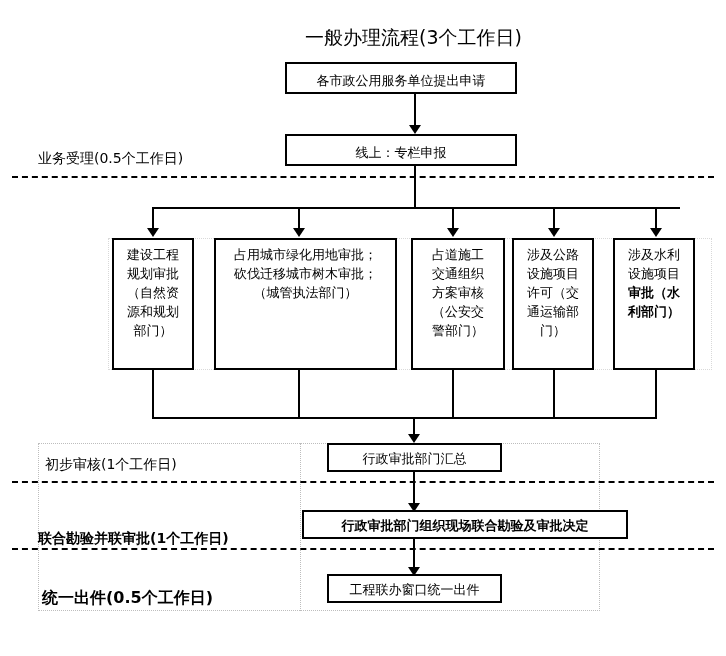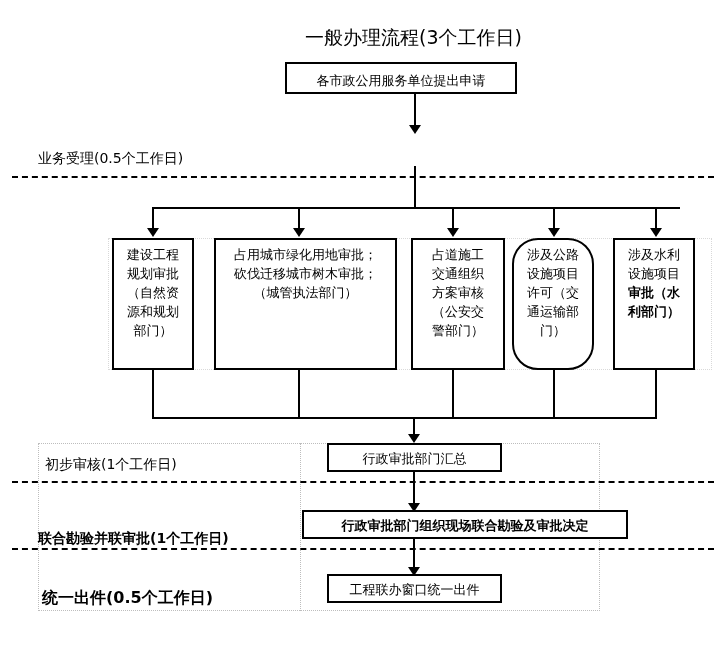--- a/index.html
+++ b/index.html
@@ -107,20 +107,23 @@
 
   <div class="dot-rect" style="left:108px; top:238px; width:604px; height:132px; border-color:#d9d9d9;"></div>
 
   <div class="box" style="left:285px; top:62px; width:232px; height:32px;">
     <span class="txt">各市政公用服务单位提出申请</span>
   </div>
 
   <div class="ln-v" style="left:414px; top:94px; height:36px;"></div>
   <div class="arrow-d" style="left:409px; top:125px;"></div>
 
+  <div class="box" style="left:285px; top:134px; width:232px; height:32px;">
+    <span class="txt">线上：专栏申报</span>
+  </div>
 
   <div class="stage-label" style="left:38px; top:150px;">业务受理(0.5个工作日)</div>
   <div class="dash-h" style="left:12px; top:176px; width:702px;"></div>
 
   <div class="ln-v" style="left:414px; top:166px; height:42px;"></div>
 
   <div class="ln-h" style="left:152px; top:207px; width:528px;"></div>
 
   <div class="ln-v" style="left:152px; top:207px; height:25px;"></div>
   <div class="arrow-d" style="left:147px; top:228px;"></div>
@@ -158,21 +161,21 @@
   <div class="box top-align" style="left:411px; top:238px; width:94px; height:132px;">
     <span class="txt">
       <span>占道施工</span><br>
       <span>交通组织</span><br>
       <span>方案审核</span><br>
       <span>（公安交</span><br>
       <span>警部门）</span>
     </span>
   </div>
 
-  <div class="box top-align" style="left:512px; top:238px; width:82px; height:132px;border-radius:26px;">
+  <div class="box top-align" style="left:512px; top:238px; width:82px; height:132px;">
     <span class="txt">
       <span>涉及公路</span><br>
       <span>设施项目</span><br>
       <span>许可（交</span><br>
       <span>通运输部</span><br>
       <span>门）</span>
     </span>
   </div>
 
   <div class="box top-align" style="left:613px; top:238px; width:82px; height:132px;">

